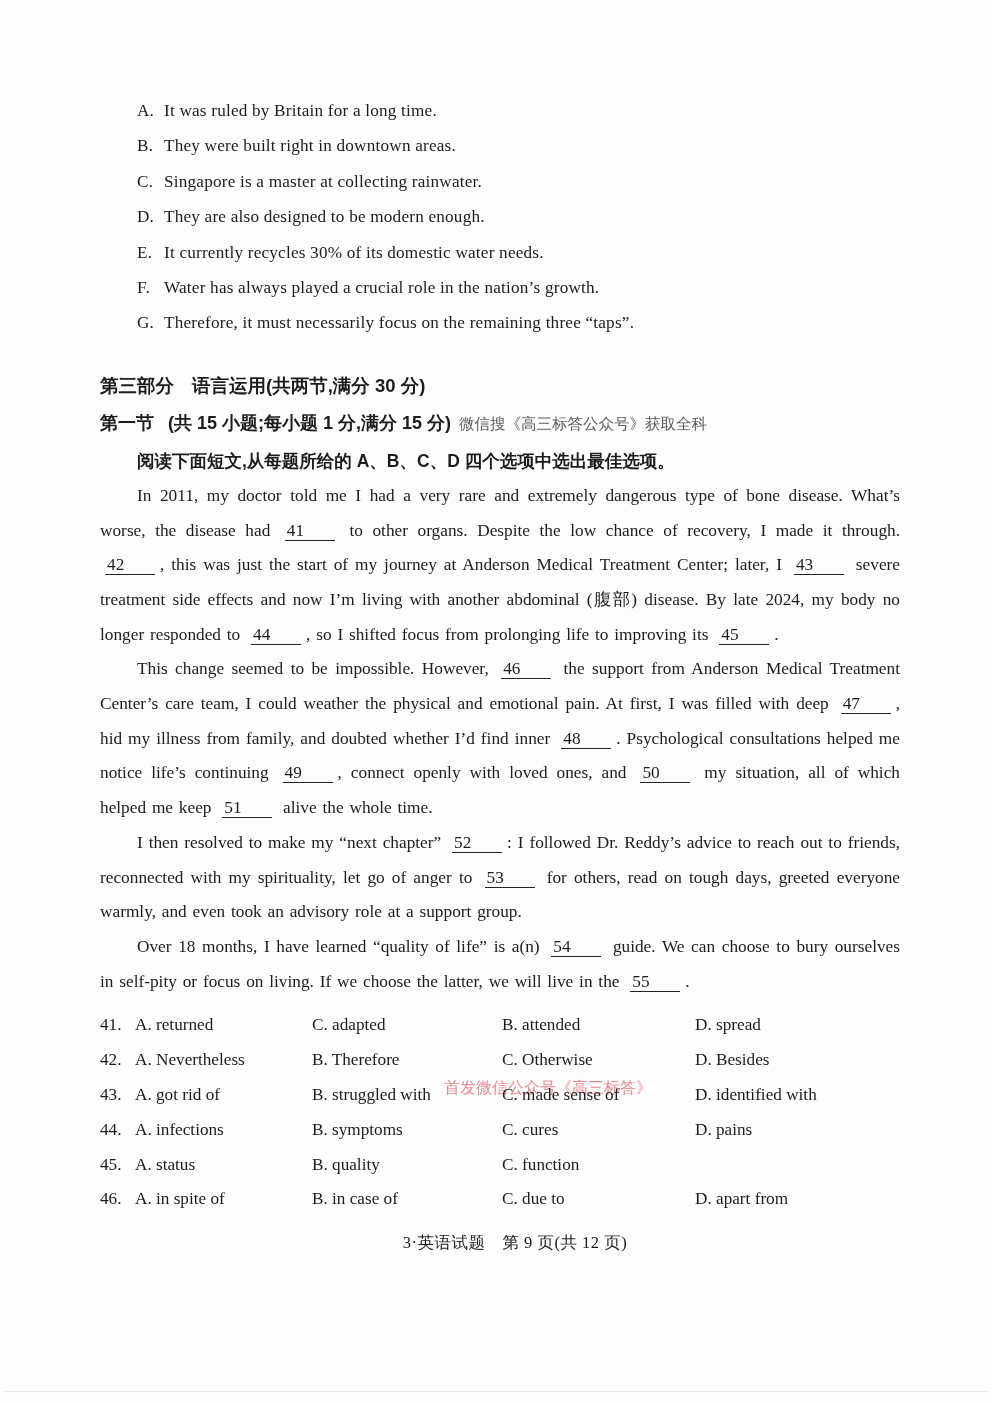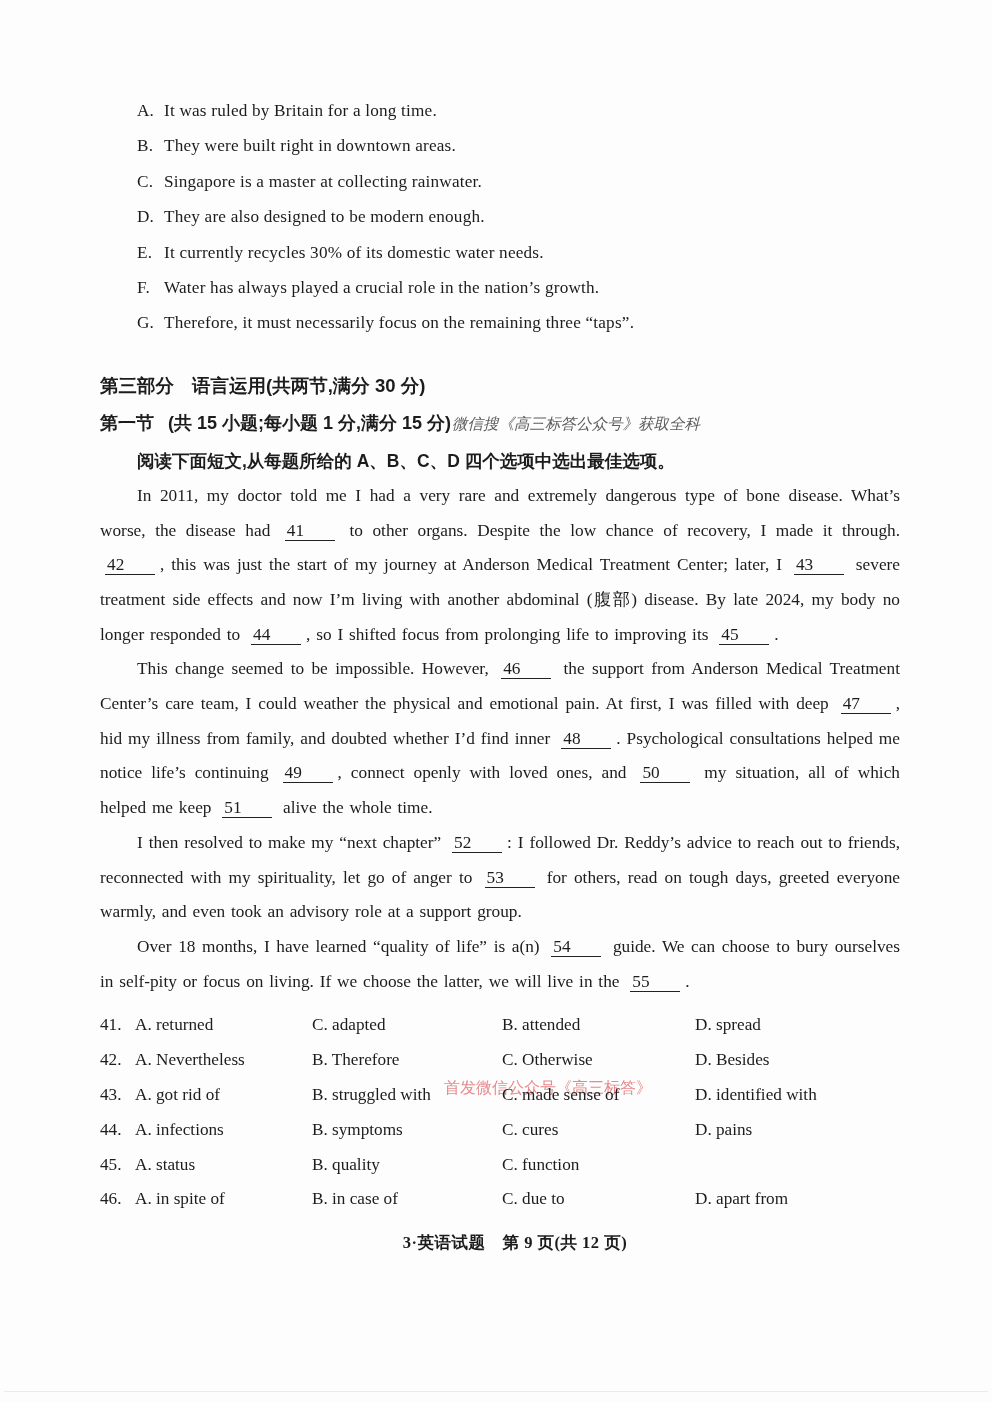--- a/index.html
+++ b/index.html
@@ -50,22 +50,21 @@
     font-weight: 700;
     font-size: 18px;
     line-height: 26px;
     white-space: nowrap;
   }
   .sub-heading .gap { display: inline-block; width: 14px; }
   .inline-watermark {
     font-weight: 400;
     font-size: 15.5px;
     color: #5c5c5c;
-    margin-left: 1px;
-    font-style: italic;
+    margin-left: 8px;
   }
   .instructions {
     margin-top: 11px;
     padding-left: 37px;
     font-family: "Liberation Sans", sans-serif;
     font-weight: 700;
     font-size: 17.5px;
     line-height: 26px;
   }
   
@@ -98,21 +97,20 @@
     line-height: 34.8px;
     white-space: nowrap;
   }
   
   .footer {
     margin-top: 15px;
     text-align: center;
     font-size: 16.5px;
     letter-spacing: .5px;
     padding-left: 30px;
-    font-weight: bold;
   }
   
   .red-watermark {
     position: absolute;
     z-index: 0;
     left: 408px; top: 1078px;
     font-family: "Liberation Sans", sans-serif;
     font-size: 16px;
     color: rgba(227, 115, 120, 0.85);
     white-space: nowrap;

